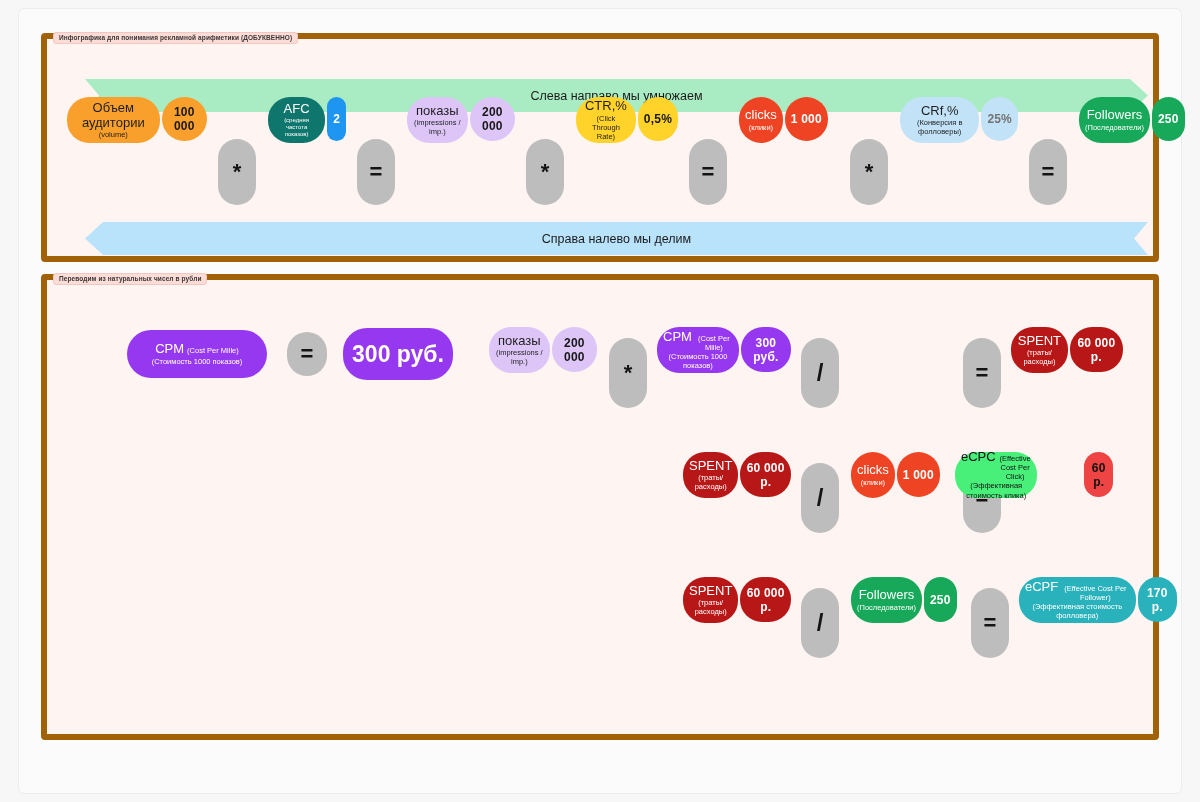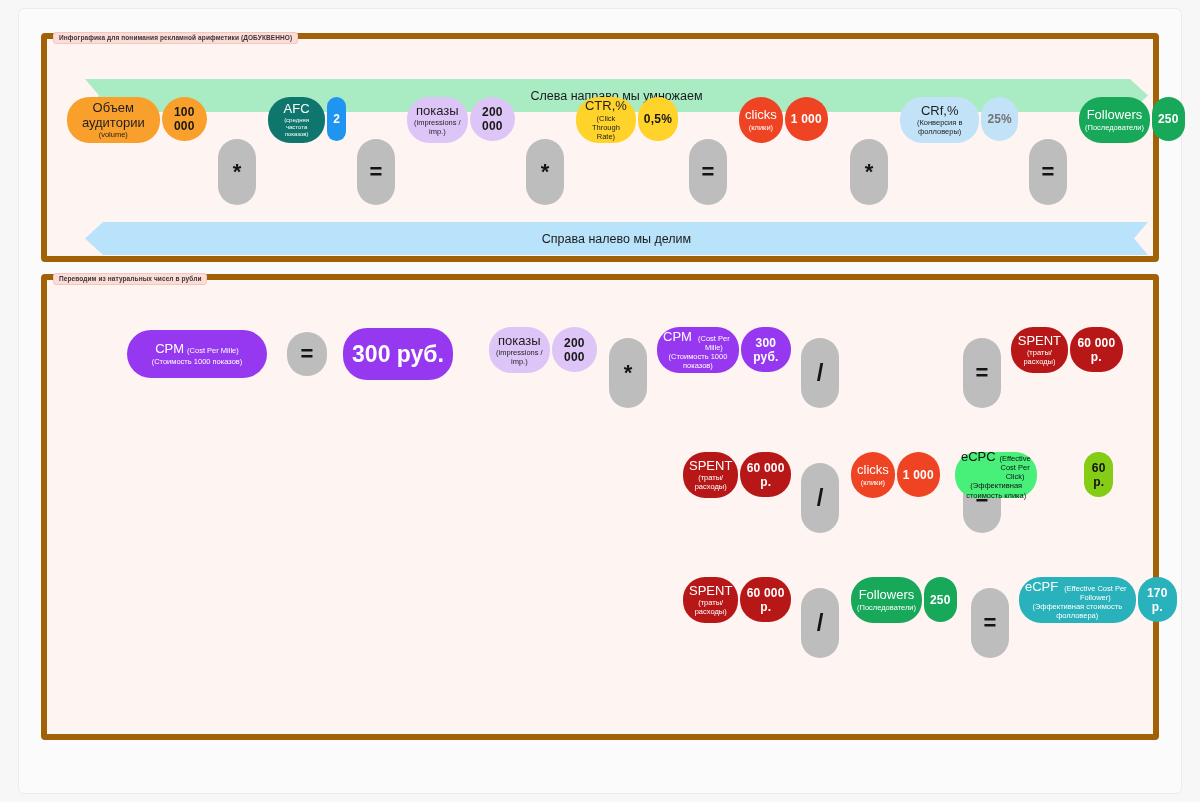--- a/index.html
+++ b/index.html
@@ -305,21 +305,21 @@
     </div>
 
     <div class="blk s2" style="left:908px; top:172px; width:158px;gap:47px;">
       <div class="top" style="background:#48f07a;color:#111111;">
         <div style="display:flex;align-items:baseline;gap:3px;">
           <span class="t-main">eCPC</span>
           <span class="t-sub">(Effective Cost Per Click)</span>
         </div>
         <div class="t-sub2">(Эффективная стоимость клика)</div>
       </div>
-      <div class="bot" style="background:#84cc16;color:#111111;">
+      <div class="bot" style="background:#ef4444;color:#111111;">
         <div class="v-main">60 р.</div>
       </div>
     </div>
 
     <div class="blk s2" style="left:636px; top:297px; width:108px;">
       <div class="top" style="background:#b81717;color:#ffffff;">
         <div class="t-main">SPENT</div>
         <div class="t-sub">(траты/расходы)</div>
       </div>
       <div class="bot" style="background:#b81717;color:#ffffff;">

